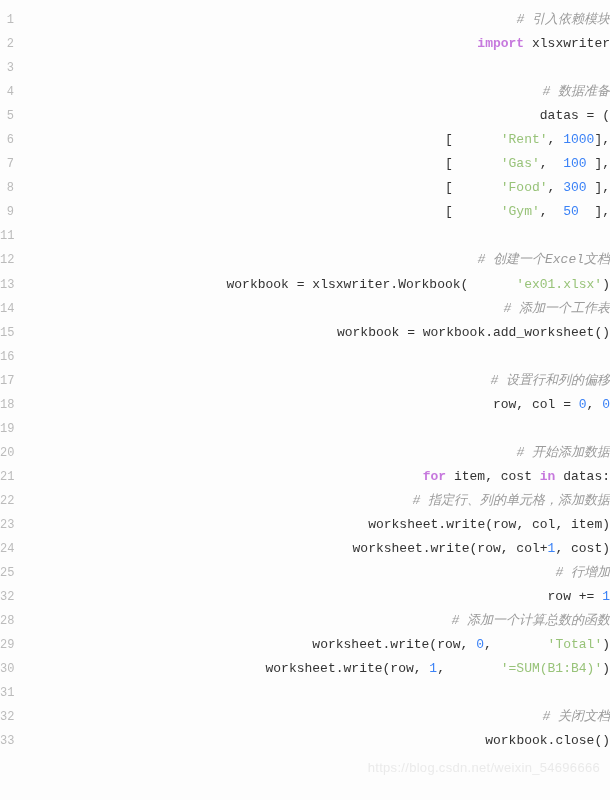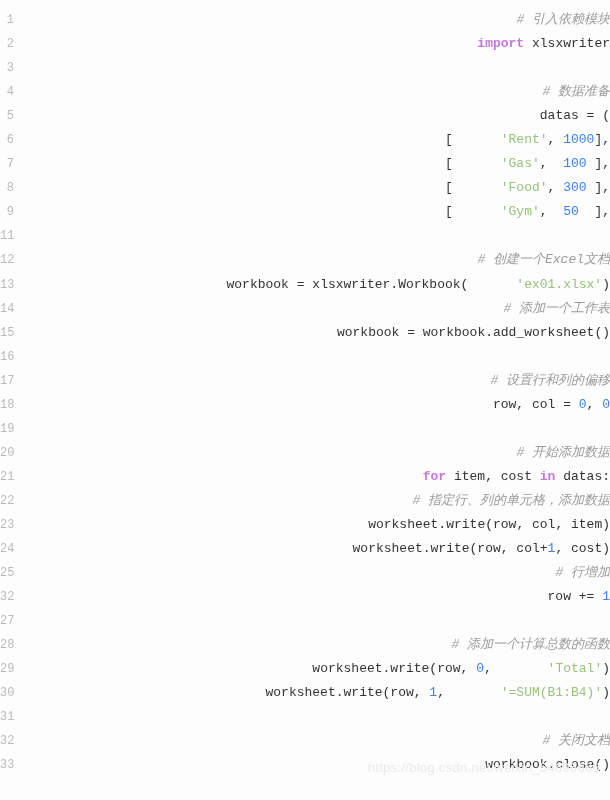--- a/index.html
+++ b/index.html
@@ -143,24 +143,20 @@
     </div>
     <div class="line">
       <span class="lineno">25</span>
       <span class="code"><span class="builtin">    </span><span class="comment"># 行增加</span></span>
     </div>
     <div class="line">
       <span class="lineno">32</span>
       <span class="code"><span class="builtin">    row += </span><span class="number">1</span></span>
     </div>
     <div class="line">
-      <span class="lineno">27</span>
-      <span class="code">&nbsp;</span>
-    </div>
-    <div class="line">
       <span class="lineno">28</span>
       <span class="code"><span class="comment"># 添加一个计算总数的函数</span></span>
     </div>
     <div class="line">
       <span class="lineno">29</span>
       <span class="code"><span class="builtin">worksheet.write(row, </span><span class="number">0</span><span class="builtin">, </span><span class="string">'Total'</span><span class="builtin">)</span></span>
     </div>
     <div class="line">
       <span class="lineno">30</span>
       <span class="code"><span class="builtin">worksheet.write(row, </span><span class="number">1</span><span class="builtin">, </span><span class="string">'=SUM(B1:B4)'</span><span class="builtin">)</span></span>

